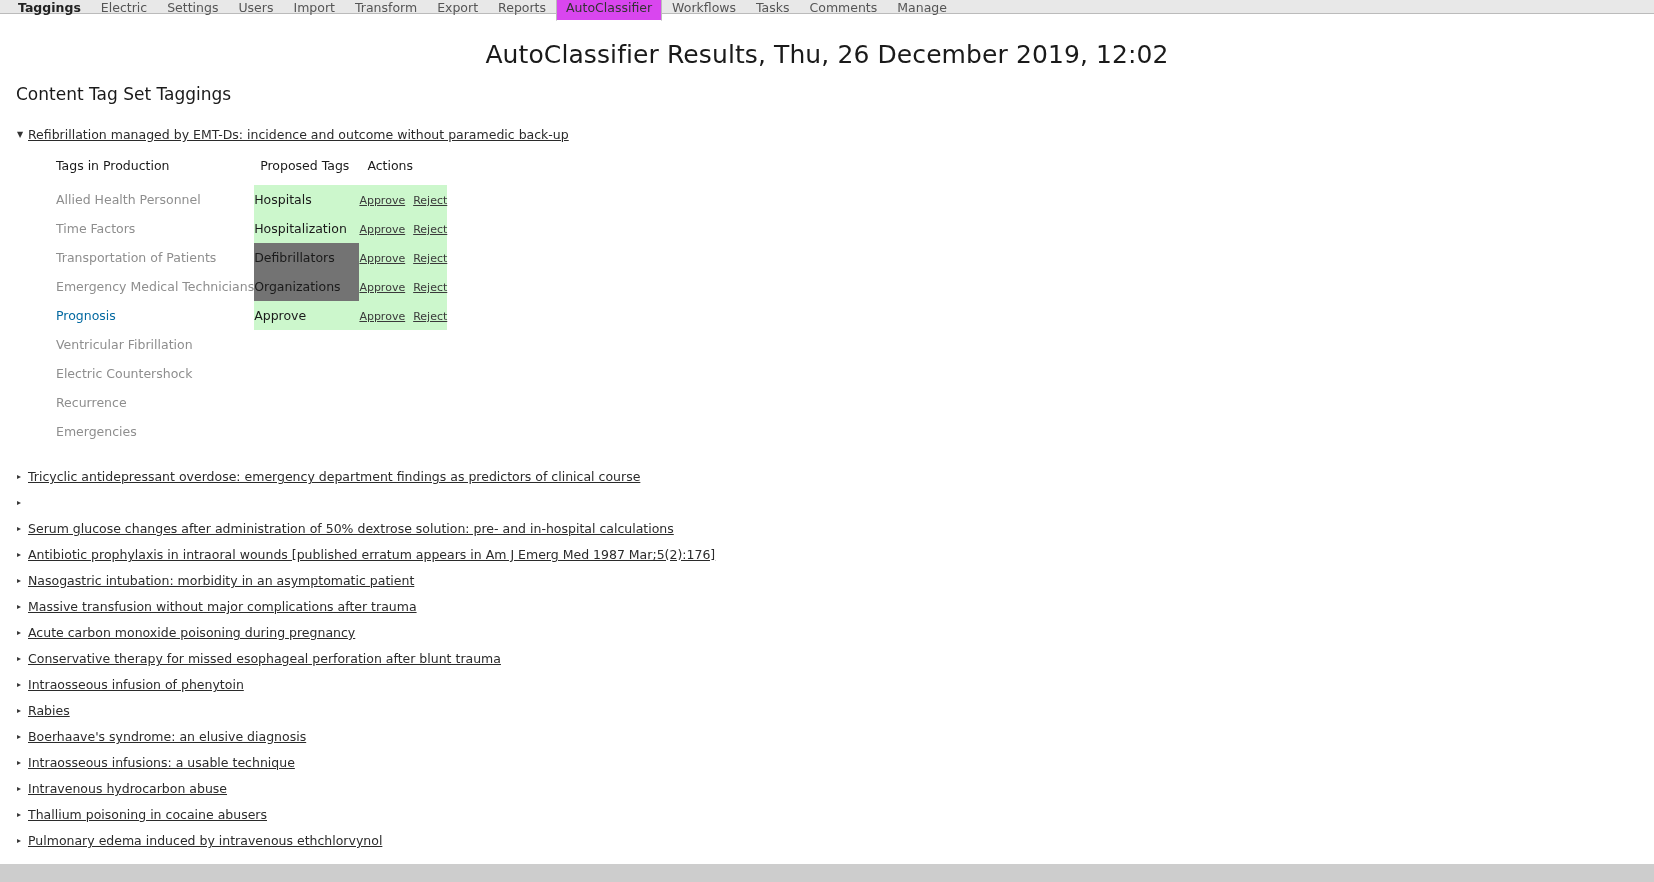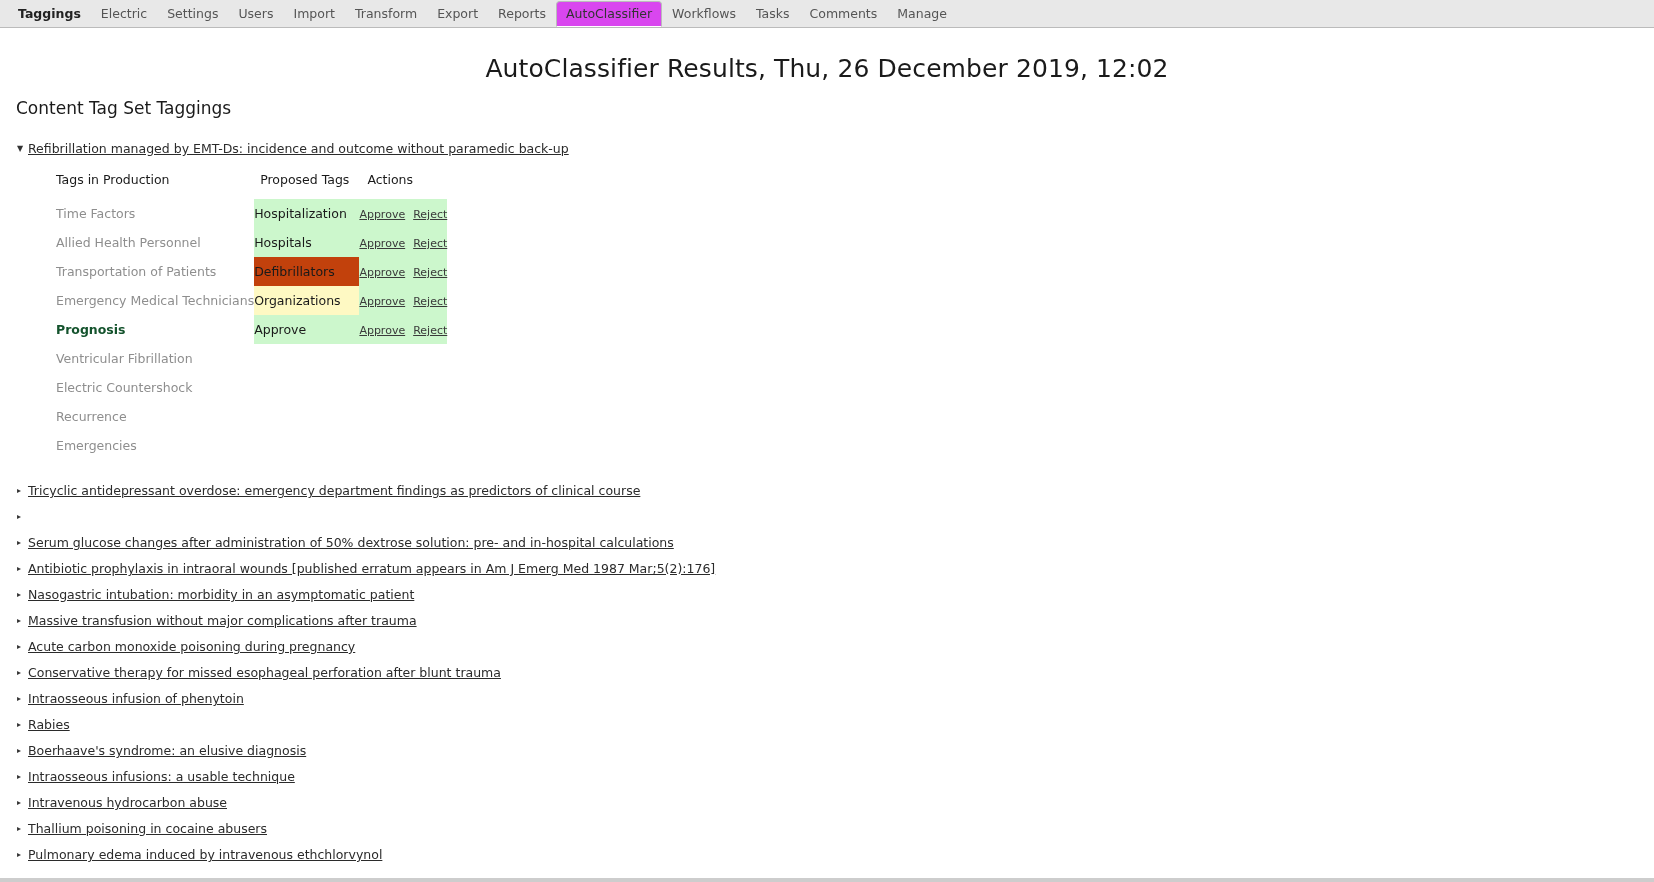--- a/index.html
+++ b/index.html
@@ -6,25 +6,25 @@
   html, body {
     margin: 0; padding: 0;
     width: 1654px; height: 882px;
     background: #ffffff;
     font-family: "DejaVu Sans", sans-serif;
     overflow: hidden;
   }
 
   
   #tabbar {
-    height: 28px;
+    height: 14px;
     background: #e8e8e8;
     border-bottom: 1px solid #bbbbbb;
     display: flex;
-    align-items: flex-start;
+    align-items: center;
     padding-left: 8px;
     font-size: 12.5px;
     position: relative;
   }
   #tabbar .tab {
     padding: 4px 9px 5px 9px;
     color: #555555;
     line-height: 15px;
     white-space: nowrap;
     cursor: default;
@@ -197,41 +197,41 @@
           <table class="tag-table">
             <thead>
               <tr>
                 <th class="c-prod">Tags in Production</th>
                 <th class="c-prop">Proposed Tags</th>
                 <th class="c-act">Actions</th>
               </tr>
             </thead>
             <tbody>
               <tr class="has-proposal">
+                <td class="prod-tag" style="color: rgb(142, 142, 142);">Allied Health Personnel</td>
+                <td class="prop-tag" style="background: rgb(204, 247, 204);">Hospitals</td>
+                <td class="actions" style="background: rgb(204, 247, 204);"><a class="act-link">Approve</a><a class="act-link">Reject</a></td>
+              </tr>
+              <tr class="has-proposal">
                 <td class="prod-tag" style="color: rgb(142, 142, 142);">Time Factors</td>
                 <td class="prop-tag" style="background: rgb(204, 247, 204);">Hospitalization</td>
                 <td class="actions" style="background: rgb(204, 247, 204);"><a class="act-link">Approve</a><a class="act-link">Reject</a></td>
               </tr>
               <tr class="has-proposal">
-                <td class="prod-tag" style="color: rgb(142, 142, 142);">Allied Health Personnel</td>
-                <td class="prop-tag" style="background: rgb(204, 247, 204);">Hospitals</td>
-                <td class="actions" style="background: rgb(204, 247, 204);"><a class="act-link">Approve</a><a class="act-link">Reject</a></td>
-              </tr>
-              <tr class="has-proposal">
                 <td class="prod-tag" style="color: rgb(142, 142, 142);">Transportation of Patients</td>
-                <td class="prop-tag" style="background: #c2410c;">Defibrillators</td>
+                <td class="prop-tag" style="background: #737373;">Defibrillators</td>
                 <td class="actions" style="background: rgb(204, 247, 204);"><a class="act-link">Approve</a><a class="act-link">Reject</a></td>
               </tr>
               <tr class="has-proposal">
                 <td class="prod-tag" style="color: rgb(142, 142, 142);">Emergency Medical Technicians</td>
-                <td class="prop-tag" style="background: #fef9c3;">Organizations</td>
-                <td class="actions" style="background: rgb(204, 247, 204);"><a class="act-link">Approve</a><a class="act-link">Reject</a></td>
-              </tr>
-              <tr class="has-proposal">
-                <td class="prod-tag" style="color: #14532d; font-weight: bold;">Prognosis</td>
+                <td class="prop-tag" style="background: #737373;">Organizations</td>
+                <td class="actions" style="background: rgb(204, 247, 204);"><a class="act-link">Approve</a><a class="act-link">Reject</a></td>
+              </tr>
+              <tr class="has-proposal">
+                <td class="prod-tag" style="color: #0369a1;">Prognosis</td>
                 <td class="prop-tag" style="background: rgb(204, 247, 204);">Approve</td>
                 <td class="actions" style="background: rgb(204, 247, 204);"><a class="act-link">Approve</a><a class="act-link">Reject</a></td>
               </tr>
               <tr class="">
                 <td class="prod-tag" style="color: rgb(142, 142, 142);">Ventricular Fibrillation</td>
                 <td class="prop-tag"></td>
                 <td class="actions"></td>
               </tr>
               <tr class="">
                 <td class="prod-tag" style="color: rgb(142, 142, 142);">Electric Countershock</td>

